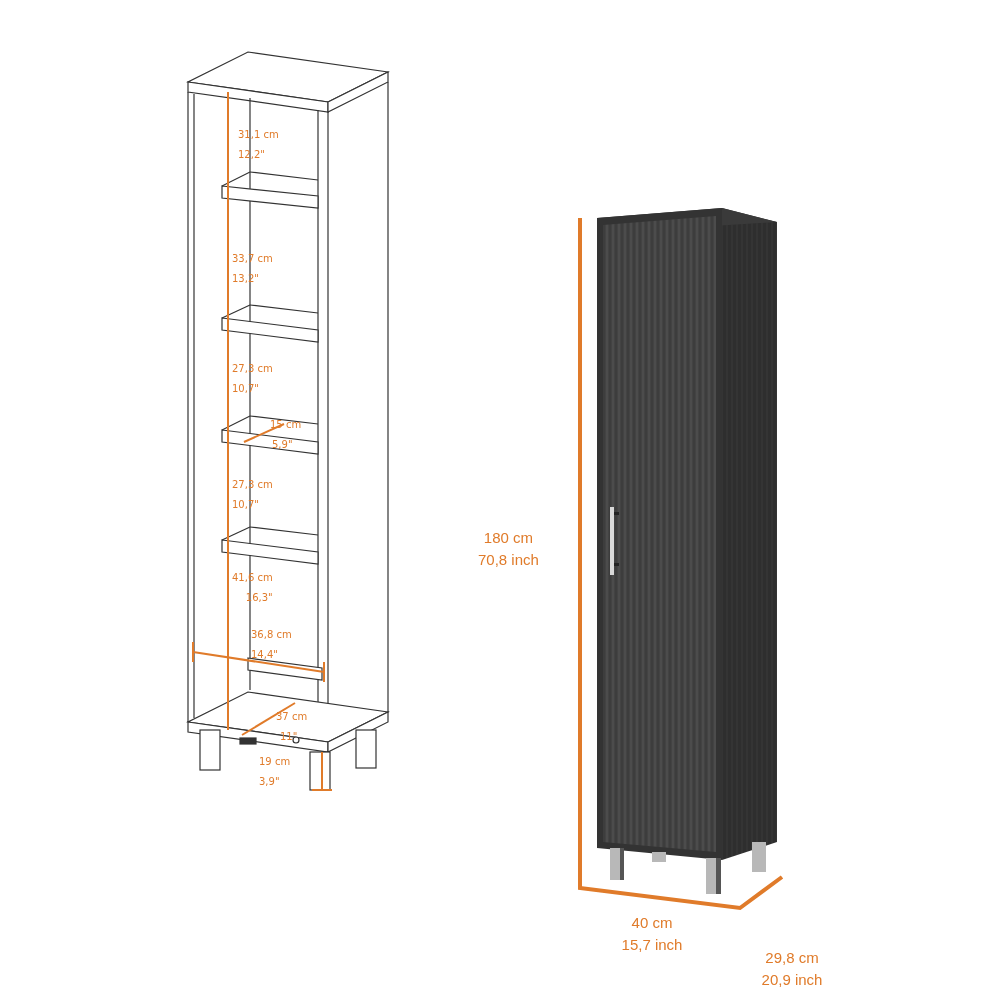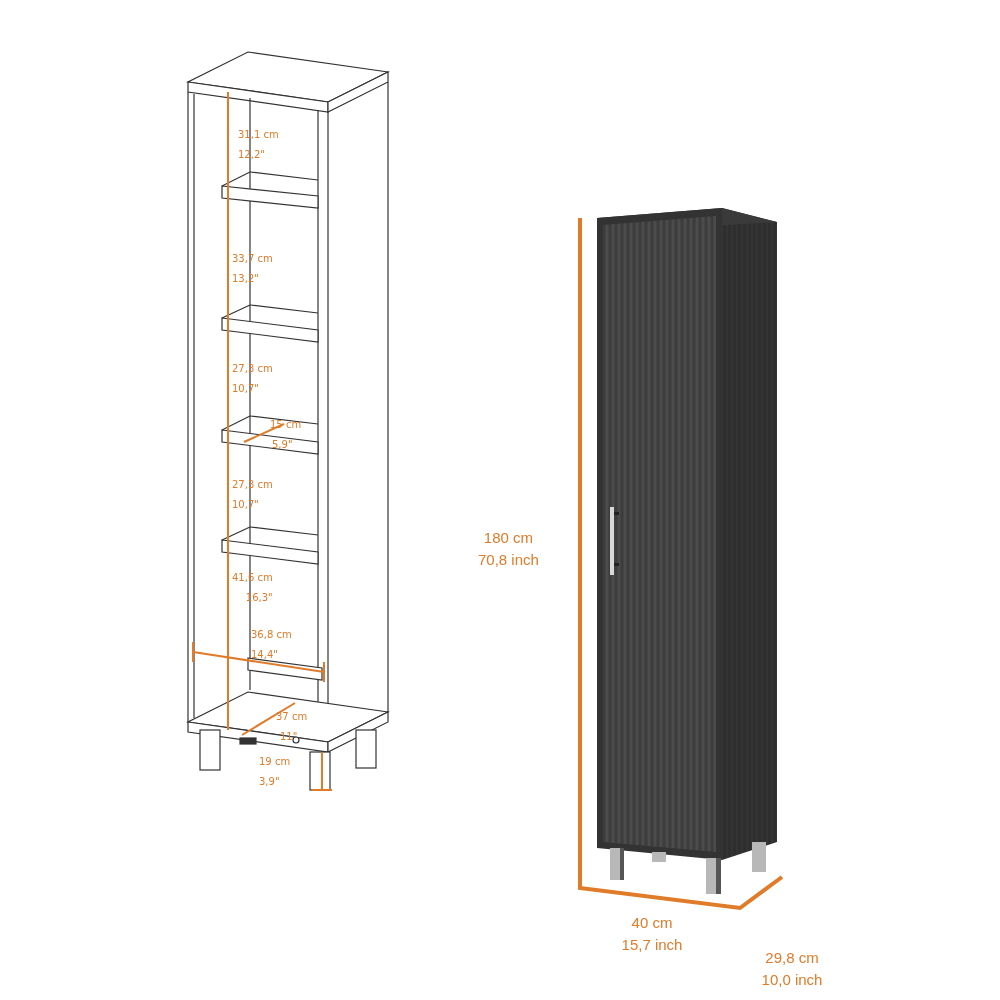--- a/index.html
+++ b/index.html
@@ -145,14 +145,14 @@
 <div class="lbl big" style="left:478px;top:527px;text-align:center;">
   <div>180 cm</div>
   <div>70,8 inch</div>
 </div>
 <div class="lbl big center" style="left:597px;top:912px;width:110px;">
   <div>40 cm</div>
   <div>15,7 inch</div>
 </div>
 <div class="lbl big center" style="left:752px;top:947px;width:80px;">
   <div>29,8 cm</div>
-  <div>10,0 inch</div>
+  <div>20,9 inch</div>
 </div>
 
 </body></html>

